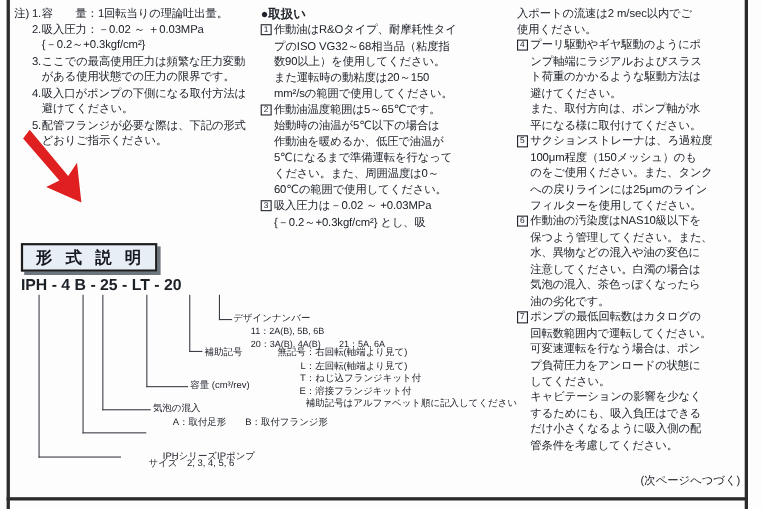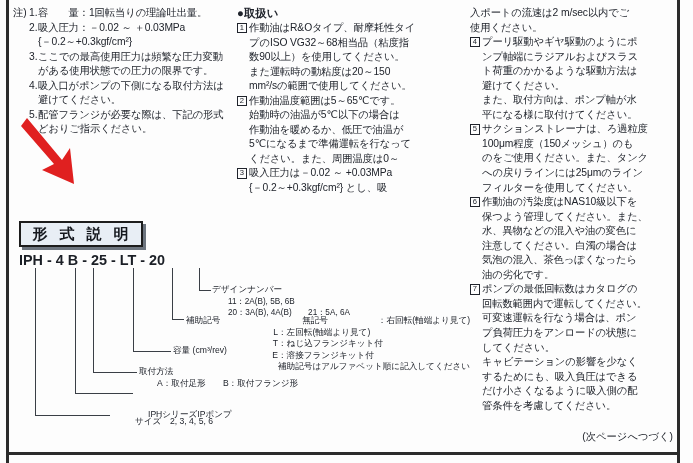--- a/index.html
+++ b/index.html
@@ -244,21 +244,21 @@
   <div class="stem" style="left:199px; top:268px; height:23px;"></div>
   <div class="hline" style="left:199px;top:290px; width:12px;"></div>
 
   <div class="anno" style="left:212px; top:284px;">
     <div>デザインナンバー</div>
     <div class="sub" style="padding-left:16px;">11：2A(B), 5B, 6B</div>
     <div class="sub" style="padding-left:16px;">20：3A(B), 4A(B)　　21：5A, 6A</div>
   </div>
 
   <div class="anno" style="left:186px; top:315px;">
-    <div style="display:flex;justify-content:space-between;">
+    <div style="display:flex;">
       <span style="width:50px;">補助記号</span>
       <span style="width:42px; text-align:right;">無記号</span>
       <span>：右回転(軸端より見て)</span>
     </div>
     <div style="display:flex;">
       <span style="width:50px;"></span>
       <span style="width:42px; text-align:right;">L</span>
       <span>：左回転(軸端より見て)</span>
     </div>
     <div style="display:flex;">
@@ -270,21 +270,21 @@
       <span style="width:50px;"></span>
       <span style="width:42px; text-align:right;">E</span>
       <span>：溶接フランジキット付</span>
     </div>
     <div style="padding-left:92px;">補助記号はアルファベット順に記入してください</div>
   </div>
 
   <div class="anno" style="left:173px; top:345px;">容量 (cm³/rev)</div>
 
   <div class="anno" style="left:139px; top:366px;">
-    <div>取付方法</div>
+    <div>気泡の混入</div>
     <div style="padding-left:18px;">A：取付足形　　B：取付フランジ形</div>
   </div>
 
   <div class="anno" style="left:135px; top:387px;margin-top:29px;">サイズ　2, 3, 4, 5, 6</div>
 
   <div class="anno" style="left:112px; top:409px;margin-left:36px;">IPHシリーズIPポンプ</div>
 
   <div class="col" id="mid">
     <div class="bullet-head">●取扱い</div>
 
@@ -298,20 +298,21 @@
     <div class="cont">mm²/sの範囲で使用してください。</div>
 
     <div class="item">
       <span class="mk"><span class="boxnum">2</span></span>
       <span class="bd">作動油温度範囲は5～65℃です。</span>
     </div>
     <div class="cont">始動時の油温が5℃以下の場合は</div>
     <div class="cont">作動油を暖めるか、低圧で油温が</div>
     <div class="cont">5℃になるまで準備運転を行なって</div>
     <div class="cont">ください。また、周囲温度は0～</div>
+    <div class="cont">60℃の範囲で使用してください。</div>
 
     <div class="item">
       <span class="mk"><span class="boxnum">3</span></span>
       <span class="bd">吸入圧力は－0.02 ～ +0.03MPa</span>
     </div>
     <div class="cont">{－0.2～+0.3kgf/cm²} とし、吸</div>
   </div>
 
   <div class="col" id="right">
 

